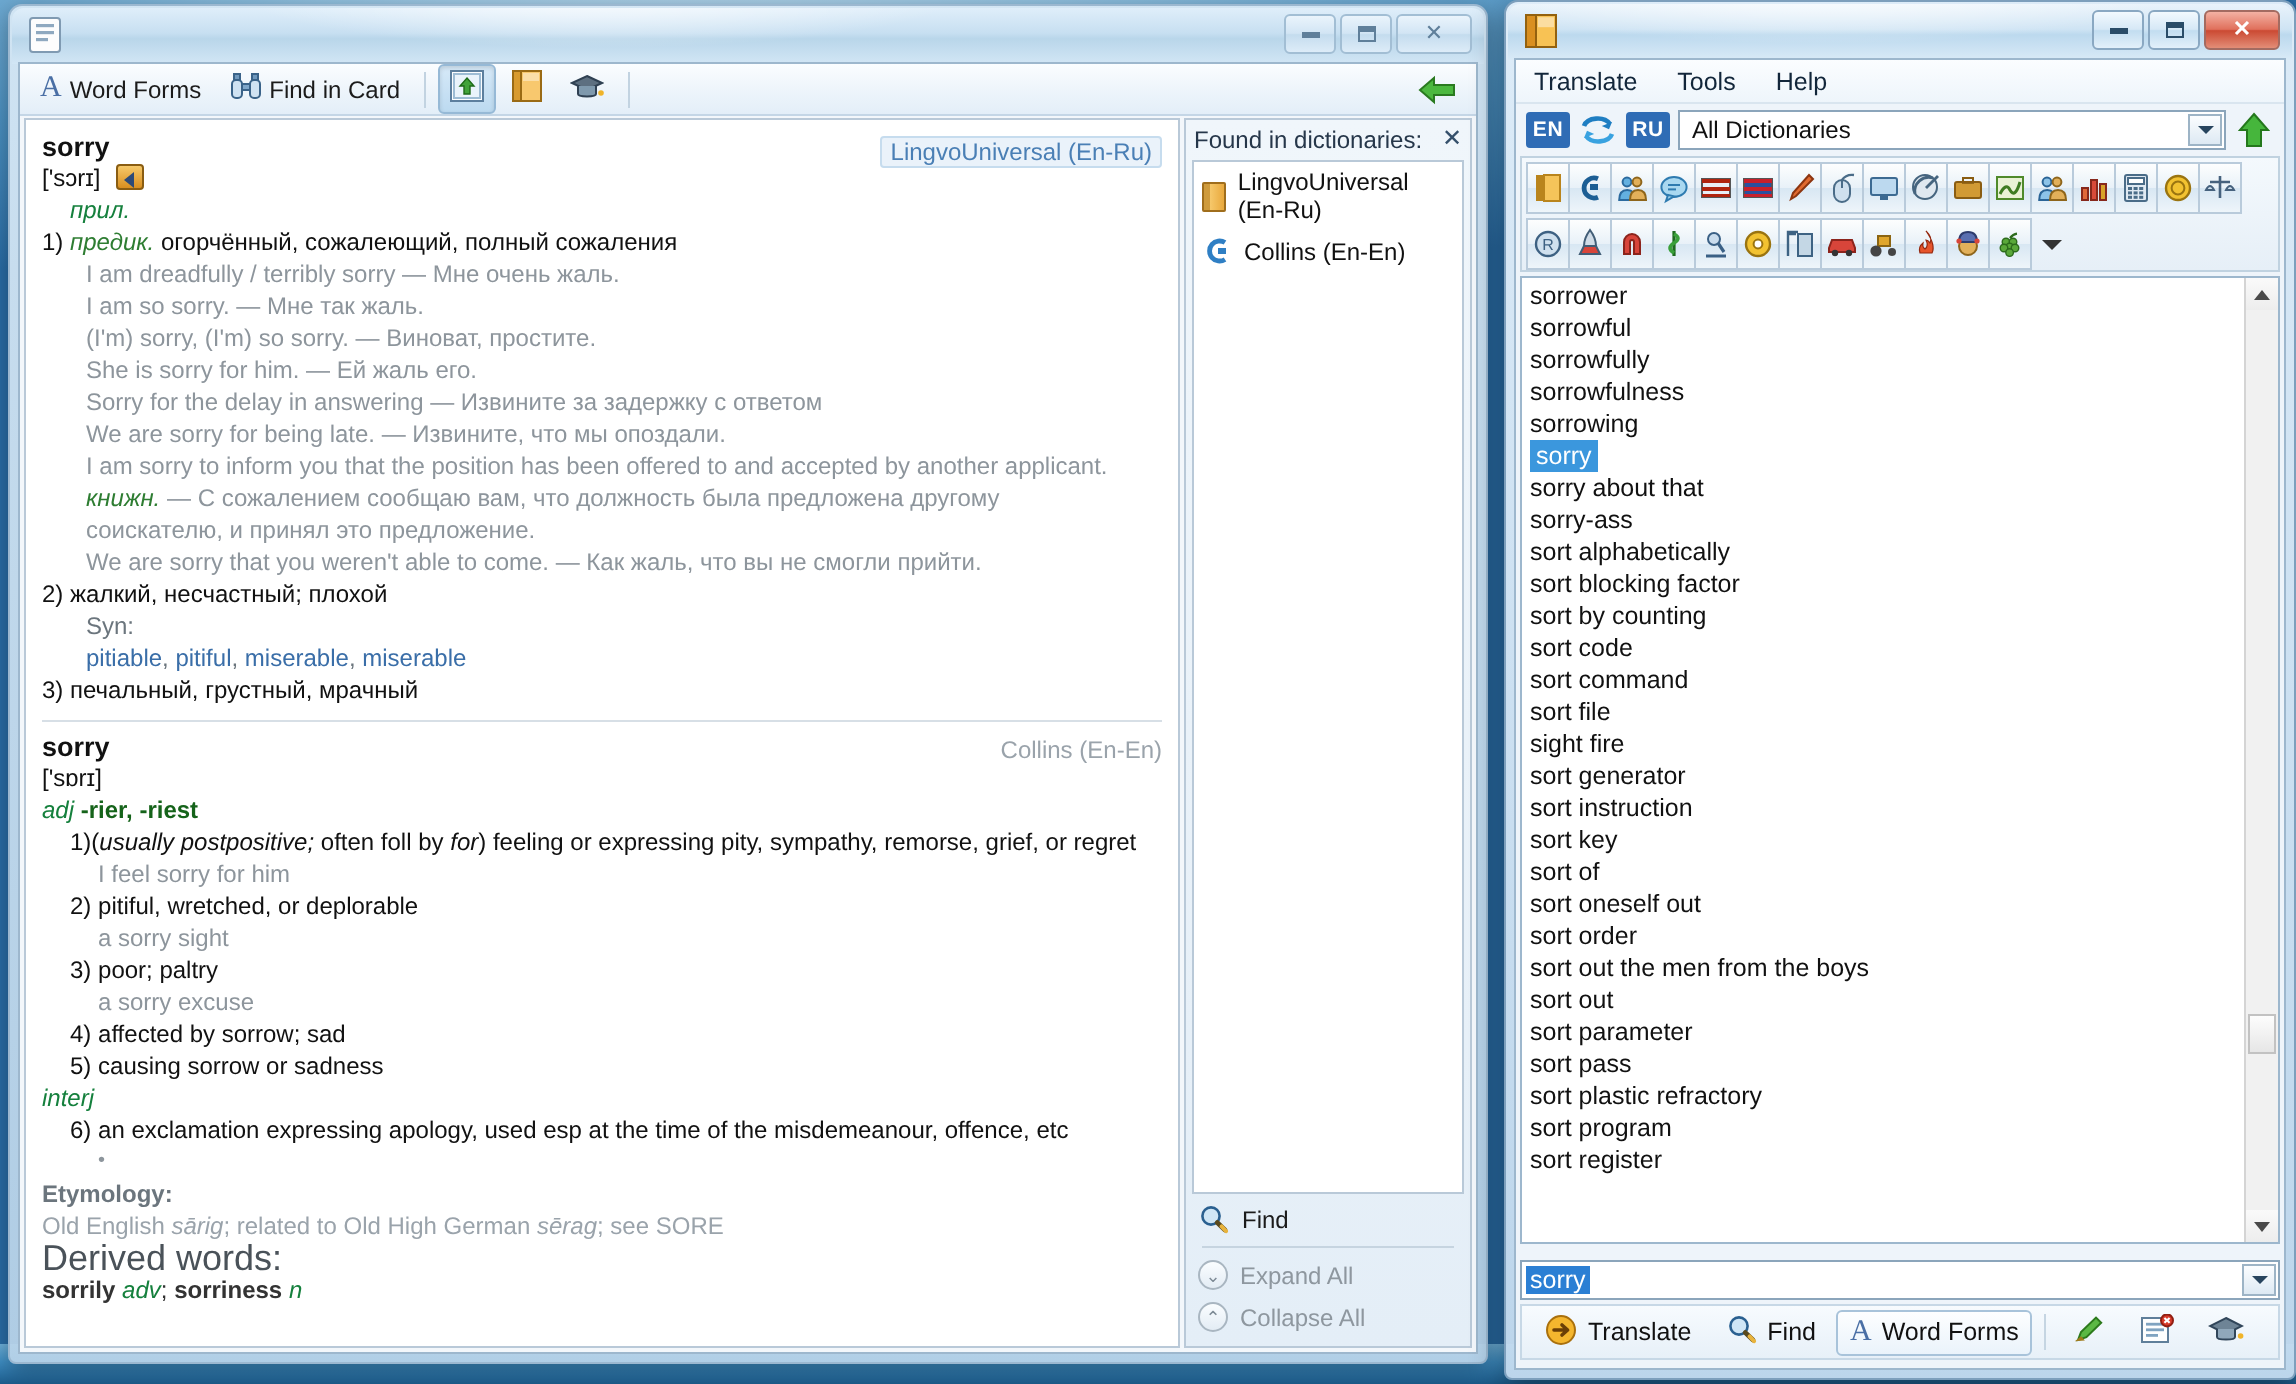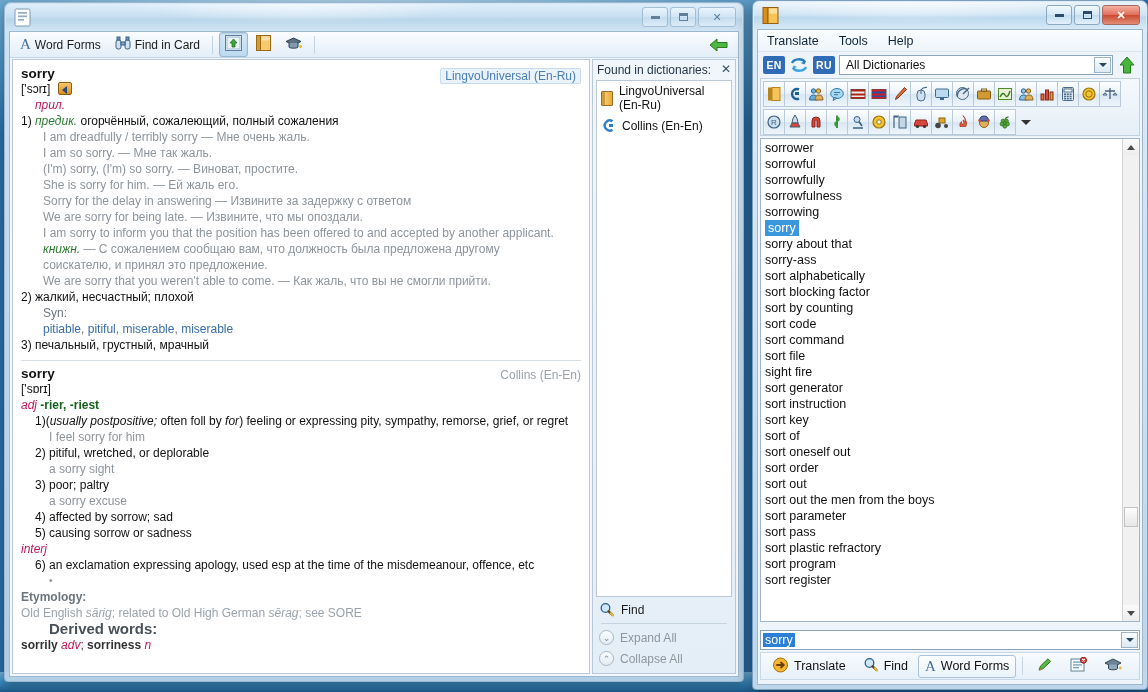--- a/index.html
+++ b/index.html
@@ -98,31 +98,31 @@
   .dictblock{ position:relative; }
   .dictlabel{ position:absolute; right:0; top:2px; font-size:12px; }
   .dictlabel.link{ color:#4a7fb5; background:#eaf2fa; border:1px solid #c6dcee; padding:0 4px; border-radius:2px; }
   .dictlabel.plain{ color:#9aa3ab; }
   .headword{ font-weight:bold; font-size:13.5px; color:#111; }
   .transcr{ font-size:12px; color:#111; }
   .sound{ display:inline-block; width:14px; height:13px; vertical-align:-2px; margin-left:4px;
      background:linear-gradient(180deg,#f6c96a,#d98f20); border:1px solid #8a5d12; border-radius:2px; position:relative;}
   .sound:after{ content:""; position:absolute; left:3px; top:2.5px; width:0;height:0;
      border-top:4px solid transparent;border-bottom:4px solid transparent;border-right:5px solid #2c4a78;}
-  .pos{ color:#be185d; font-style:italic; font-size:12px; }
+  .pos{ color:#15803d; font-style:italic; font-size:12px; }
   .pos-b{ color:#15631a; font-weight:bold; font-style:normal; }
   .sense{ color:#111; font-size:12px; }
   .marker{ color:#2e7d32; font-style:italic; }
   .ex{ color:#8d959c; font-size:12px; }
   .synlabel{ color:#6b757d; font-size:12px; }
   .synlinks a{ color:#3a6ea8; text-decoration:none; }
   .hr{ border-top:1px solid #d7dfe6; margin:7px 0 5px 0; }
   .etym-h{ color:#6b757d; font-weight:bold; font-size:12px; }
   .etym-b{ color:#9aa3ab; font-size:12px; }
-  .der-h{ color:#4a5259; font-weight:bold; font-size:15px;margin-left:28px; }
+  .der-h{ color:#4a5259; font-weight:normal; font-size:18px; }
   .der-b{ color:#333; font-size:12px; }
   .indent1{ padding-left:14px; }
   .indent2{ padding-left:28px; }
   .indent-ex{ padding-left:22px; }
   .tight{ line-height:16px; }
 
   
   #founddict{
     position:absolute; right:2px; top:27px; bottom:2px; width:144px;
     background:linear-gradient(180deg,#f0f6fb,#e4eef7);
@@ -725,22 +725,22 @@
             <div class="wl-item">sort code</div>
             <div class="wl-item">sort command</div>
             <div class="wl-item">sort file</div>
             <div class="wl-item">sight fire</div>
             <div class="wl-item">sort generator</div>
             <div class="wl-item">sort instruction</div>
             <div class="wl-item">sort key</div>
             <div class="wl-item">sort of</div>
             <div class="wl-item">sort oneself out</div>
             <div class="wl-item">sort order</div>
+            <div class="wl-item">sort out the men from the boys</div>
             <div class="wl-item">sort out</div>
-            <div class="wl-item">sort out the men from the boys</div>
             <div class="wl-item">sort parameter</div>
             <div class="wl-item">sort pass</div>
             <div class="wl-item">sort plastic refractory</div>
             <div class="wl-item">sort program</div>
             <div class="wl-item">sort register</div>
           </div>
         <div id="wl-scroll">
           <div class="sb-btn up">
               <span class="tri-up"></span>
             </div>

